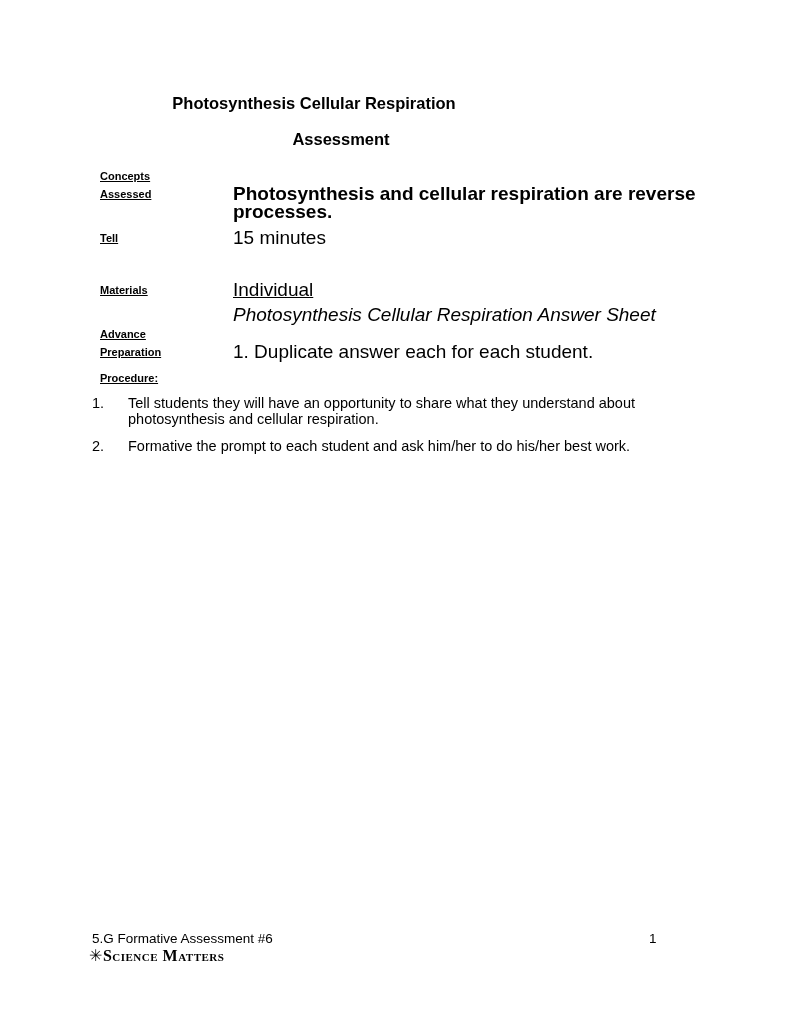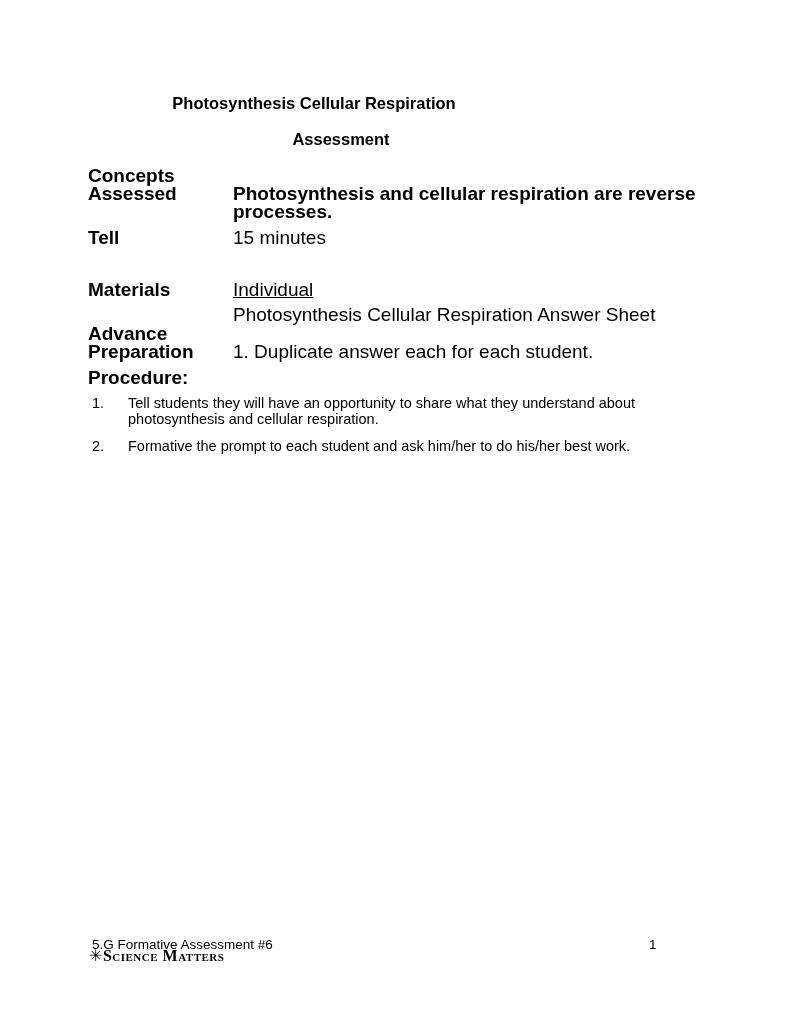--- a/index.html
+++ b/index.html
@@ -1,46 +1,46 @@
 <!DOCTYPE html>
 <html><head>
 <meta charset="utf-8">
 <style>
   html, body { margin: 0; padding: 0; background: #fff; }
   body { width: 796px; height: 1029px; position: relative; overflow: hidden;
          font-family: "Liberation Sans", sans-serif; color: #000; }
   .abs { position: absolute; }
   .title { left: 0; width: 628px; text-align: center; font-weight: bold; font-size: 16.5px; }
-  .label { left: 88px; font-weight: bold; font-size: 19px; line-height: 18px; }
+  .label { left: 100px; font-weight: bold; font-size: 11px; line-height: 18px; text-decoration: underline; }
   .val { left: 233px; font-size: 19px; line-height: 18px; }
   .bold { font-weight: bold; }
   .u { text-decoration: underline; }
   .num { left: 92px; font-size: 14.5px; }
   .step { left: 128px; font-size: 14.5px; line-height: 16px; width: 570px; }
-  .footer { font-size: 13.5px; margin-top: 6px; }
+  .footer { font-size: 13.5px; }
   .brand { font-family: "Liberation Serif", serif; font-weight: bold; font-size: 16px; font-variant: small-caps; letter-spacing: 0.5px; }
 </style>
 </head>
 <body>
 
 <div class="abs title" style="top:94px;">Photosynthesis Cellular Respiration</div>
 <div class="abs title" style="top:130px;padding-left:27px;">Assessment</div>
 
 <div class="abs label" style="top:167px;">
   <div>Concepts</div>
   <div>Assessed</div>
 </div>
 <div class="abs val bold" style="top:185px;">Photosynthesis and cellular respiration are reverse processes.</div>
 
 <div class="abs label" style="top:229px;">Tell</div>
 <div class="abs val" style="top:229px;">15 minutes</div>
 
 <div class="abs label" style="top:281px;">Materials</div>
 <div class="abs val u" style="top:281px;">Individual</div>
-<div class="abs val" style="top:306px;">Photosynthesis Cellular Respiration Answer Sheet</div>
+<div class="abs val" style="top:306px;font-style:italic;">Photosynthesis Cellular Respiration Answer Sheet</div>
 
 <div class="abs label" style="top:325px;">
   <div>Advance</div>
   <div>Preparation</div>
 </div>
 <div class="abs val" style="top:343px;">1.  Duplicate answer each for each student.</div>
 
 <div class="abs label" style="top:369px;">Procedure:</div>
 
 <div class="abs num" style="top:395px;">1.</div>

